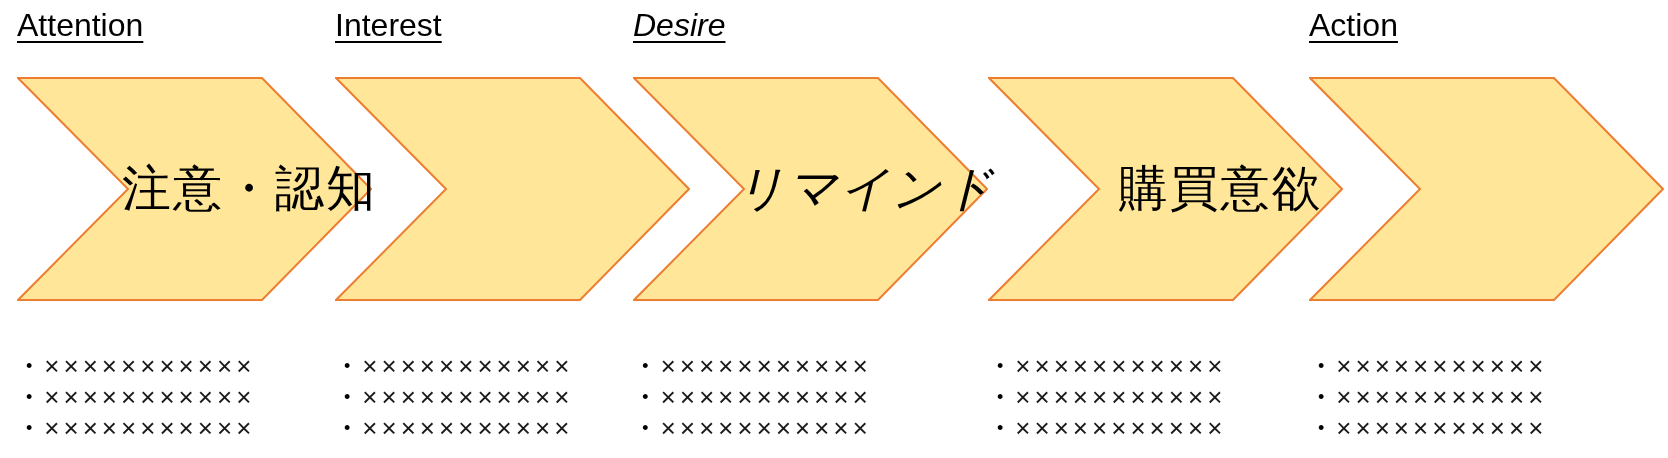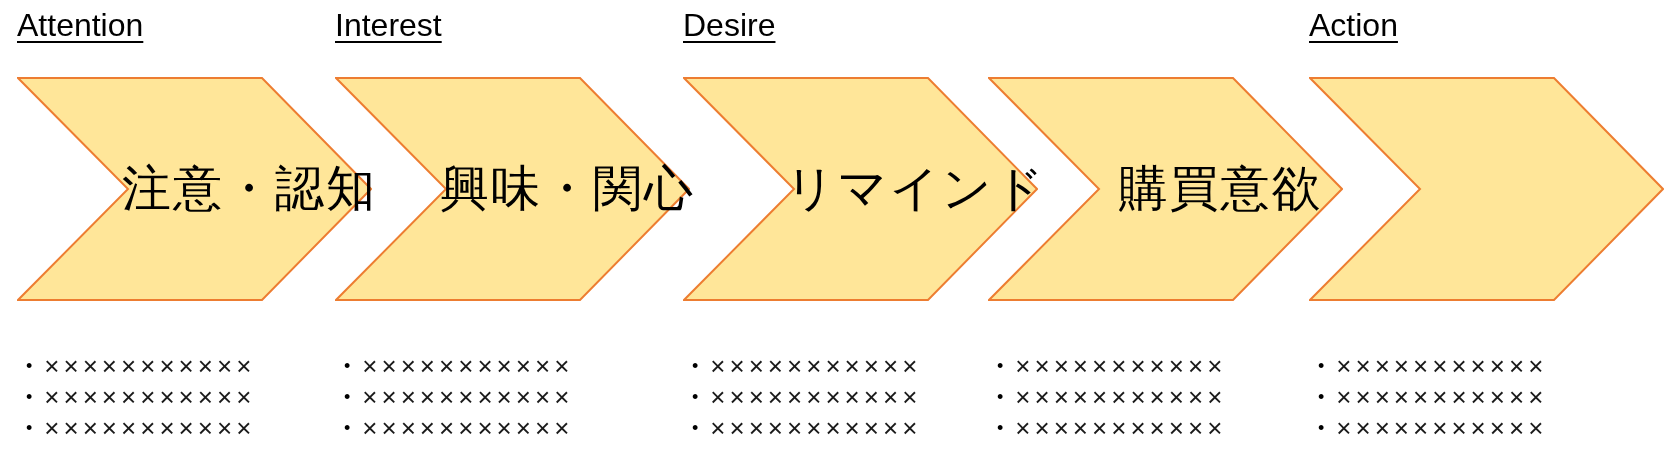--- a/index.html
+++ b/index.html
@@ -76,21 +76,21 @@
   .bullet-text {
     font-size: 26px;
     letter-spacing: 4px;
     color: #1a1a1a;
     line-height: 1;
     white-space: nowrap;
   }
   
   .stage-0 { left: 17px; }
   .stage-1 { left: 335px; }
-  .stage-2 { left: 683px; }
+  .stage-2 { left: 633px; font-style: italic; }
   .stage-3 { left: 988px; }
   .stage-4 { left: 1309px; }
 </style>
 </head>
 <body>
 
 <div class="canvas">
 
   <div class="stage stage-0">
     <div class="stage-title">Attention</div>
@@ -112,21 +112,20 @@
         <span class="bullet-text">×××××××××××</span>
       </div>
     </div>
   </div>
 
   <div class="stage stage-1">
     <div class="stage-title">Interest</div>
     <svg class="chevron" viewBox="0 0 355 224">
       <polygon points="1,1 245,1 354,112 245,223 1,223 111,112" stroke-width="2" stroke-linejoin="miter" fill="#FFE699" stroke="#ED7D31"></polygon>
     </svg>
-    <div class="stage-label-ja">興味・関心</div>
     <div class="bullets">
       <div class="bullet-line">
         <span class="bullet-dot">•</span>
         <span class="bullet-text">×××××××××××</span>
       </div>
       <div class="bullet-line">
         <span class="bullet-dot">•</span>
         <span class="bullet-text">×××××××××××</span>
       </div>
       <div class="bullet-line">

